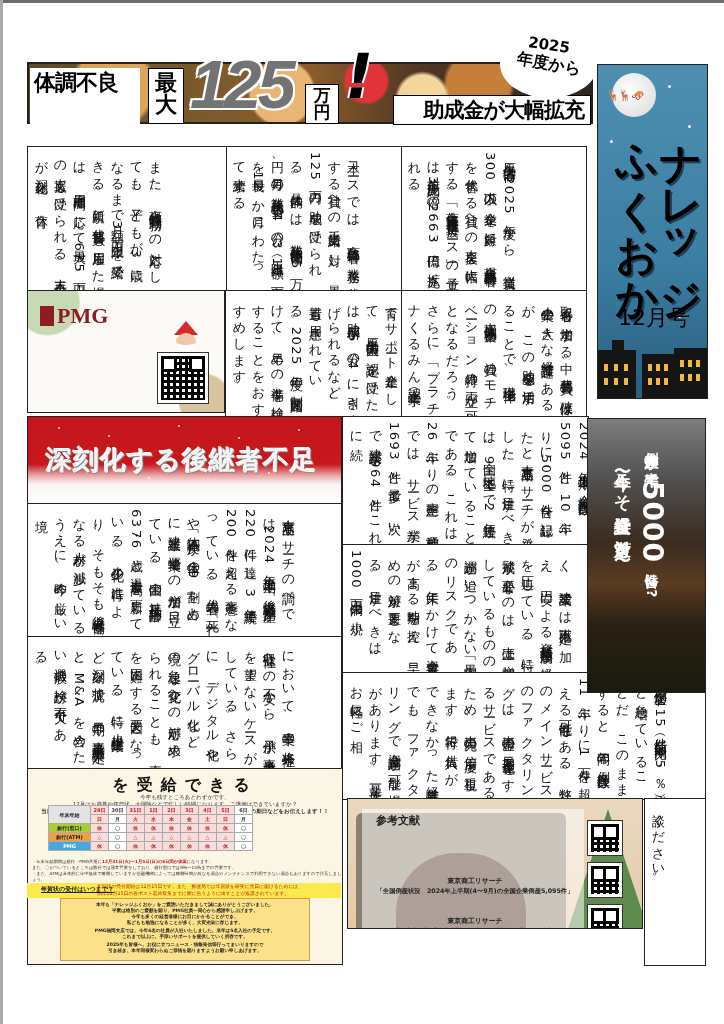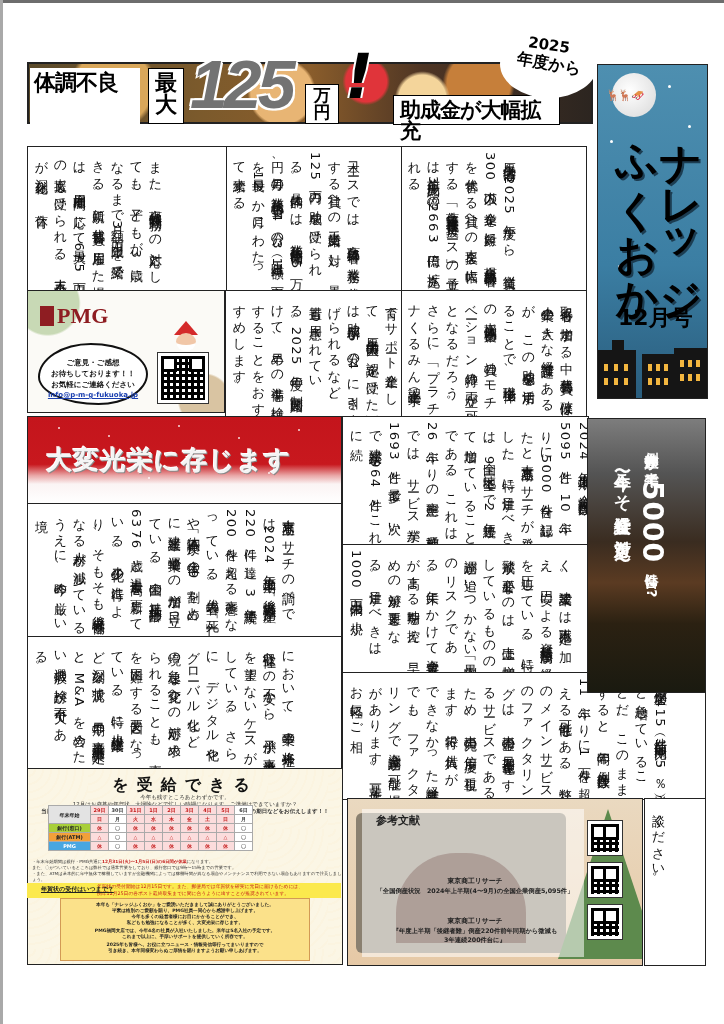--- a/index.html
+++ b/index.html
@@ -20,32 +20,32 @@
     border: 2px solid #222; }
   .hl-block { position: absolute; background: #fff; color: #000; font-weight: bold; line-height: 1; }
   .hl-left { left: 30px; top: 68px; width: 110px; height: 56px; font-size: 22px; padding: 4px 4px; letter-spacing: -1px; }
   .hl-left span { display: block; }
   .hl-max { left: 148px; top: 68px; width: 36px; height: 56px; font-size: 22px; text-align: center; padding-top: 3px; border: 1px solid #000; }
   .hl-max span { display: block; }
   .hl-big { left: 190px; top: 50px; font-size: 68px; background: transparent; color: #737373; font-style: italic; font-family: "Liberation Sans", sans-serif; letter-spacing: -4px; text-shadow: 2px 2px 0 #fff, -2px -2px 0 #fff, 2px -2px 0 #fff, -2px 2px 0 #fff; }
   .hl-man { left: 305px; top: 84px; width: 34px; height: 40px; font-size: 17px; text-align: center; padding-top: 2px; border: 1px solid #000; }
   .hl-man span { display: block; }
   .hl-excl { left: 345px; top: 46px; font-size: 62px; background: transparent; font-style: italic; color: #000; text-shadow: 2px 0 0 #fff, -2px 0 0 #fff; }
-  .hl-right { left: 393px; top: 95px; width: 167px; height: 30px; font-size: 21px; padding: 4px 6px; border: 1px solid #000; letter-spacing: -1px; }
+  .hl-right { left: 393px; top: 95px; width: 198px; height: 30px; font-size: 21px; padding: 4px 6px; border: 1px solid #000; letter-spacing: -1px; text-align: right; }
   .speech { position: absolute; left: 500px; top: 30px; width: 98px; height: 68px; background: #fff; border-radius: 50%; text-align: center; font-weight: bold; color: #000; }
   .speech .y { display: block; font-size: 15px; margin-top: 6px; transform: rotate(8deg); }
   .speech .f { display: block; font-size: 16px; transform: rotate(10deg); }
 
   
   .title-panel { position: absolute; left: 597px; top: 64px; width: 111px; height: 335px;
     background: linear-gradient(#4e8fb0, #3b7ea3 60%, #2a5d7d); border: 1px solid #222; overflow: hidden; }
   .moon { position: absolute; left: 14px; top: 8px; width: 44px; height: 44px; border-radius: 50%; background: radial-gradient(circle at 40% 40%, #ffffff, #d8d8d8); }
   .sleigh { position: absolute; left: 8px; top: 24px; font-size: 11px; color: #000; letter-spacing: -1px; }
   .title-text { position: absolute; left: 10px; top: 50px; width: 95px; height: 200px; writing-mode: vertical-rl; font-size: 42px; font-weight: bold; color: #000; text-shadow: 2px 2px 0 #1c3d52; line-height: 1.05; letter-spacing: -2px; }
-  .issue-label { position: absolute; left: 20px; top: 238px; font-size: 22px; font-weight: bold; color: #000; }
+  .issue-label { position: absolute; left: 20px; top: 238px; font-size: 22px; font-weight: normal; color: #000; }
   .buildings { position: absolute; left: 0; top: 275px; width: 111px; height: 60px; }
   .bld { position: absolute; bottom: 0; background: #151515; }
   .win { position: absolute; width: 4px; height: 7px; background: #f3b63f; }
   .snow { position: absolute; width: 3px; height: 3px; border-radius: 50%; background: #fff; }
 
   
   .col-box { position: absolute; border: 1.5px solid #222; background: #fff; }
   .vtext { writing-mode: vertical-rl; font-size: 13px; line-height: 19px; letter-spacing: 1.5px; color: #111; padding: 5px 4px; height: 100%; font-family: "DejaVu Sans", sans-serif; }
 
   
@@ -97,21 +97,21 @@
   .cal-table td.h-orange { background: #f2a03a; color: #222; }
   .cal-table td.h-blue { background: #48a6e1; color: #fff; }
   .cal-note { position: absolute; left: 4px; width: 310px; font-size: 4.3px; color: #333; line-height: 6px; }
   .cal-note .red { color: #c41b1b; font-weight: bold; }
   .nenga { position: absolute; left: 27px; top: 883px; width: 314px; height: 15px; background: #fbe94d; font-size: 4.8px; line-height: 6.5px; padding: 1px 4px 0 70px; color: #c41b1b; }
   .nenga .q { position: absolute; left: 14px; top: 3px; font-size: 6px; font-weight: bold; color: #222; text-decoration: underline; }
   .thanks { position: absolute; left: 60px; top: 898px; width: 250px; height: 63px; background: #fbe18a; border: 1px solid #d29a55; text-align: center; font-size: 4.6px; line-height: 6px; color: #222; padding-top: 3px; font-weight: bold; }
   .thanks p { margin-bottom: 2px; }
 
   
-  .refs { position: absolute; left: 347px; top: 798px; width: 296px; height: 168px; border: 1.5px solid #222; overflow: hidden;
+  .refs { position: absolute; left: 347px; top: 798px; width: 296px; height: 131px; border: 1.5px solid #222; overflow: hidden;
     background: linear-gradient(#ead9c0 0%, #e6c9a6 100%); }
   .fireplace { position: absolute; left: 8px; top: 14px; width: 210px; height: 140px; background: #8a8070; border-radius: 6px; }
   .fire-mouth { position: absolute; left: 40px; top: 40px; width: 130px; height: 90px; background: #4d2a1c; border-radius: 60px 60px 0 0; }
   .tree { position: absolute; left: 210px; top: 10px; width: 0; height: 0; border-left: 50px solid transparent; border-right: 50px solid transparent; border-bottom: 150px solid #5d8a4d; }
   .ref-overlay { position: absolute; left: 14px; top: 10px; width: 222px; height: 148px; background: rgba(255,255,255,0.55); }
   .ref-title { position: absolute; left: 28px; top: 14px; font-size: 11px; font-weight: bold; color: #222; }
   .ref-item { position: absolute; left: 14px; width: 226px; text-align: center; font-size: 6.3px; line-height: 9px; color: #222; font-weight: bold; }
   .ref-item .src { font-size: 6.8px; }
 
   .bottom-right-text { position: absolute; left: 644px; top: 798px; width: 62px; height: 168px; }
@@ -197,38 +197,32 @@
 
 <div class="pmg-box">
   <div class="pmg-logo">
     <div class="pmg-flag"></div>
     <span class="pmg-name">PMG</span>
   </div>
   <div class="santa">
       <div class="hat"></div>
       <div class="face"></div>
     </div>
-  <div class="cloud">
-    <div>ご意見・ご感想</div>
-    <div>お待ちしております！！</div>
-    <div>お気軽にご連絡ください</div>
-    <div class="mail">info@p-m-g-fukuoka.jp</div>
-  </div>
   <div class="qr" style="left:130px;top:62px;width:50px;height:50px;"></div>
 </div>
 
 <div class="red-banner">
   <div class="sparkle" style="left:30px;top:10px"></div>
   <div class="sparkle" style="left:80px;top:18px"></div>
   <div class="sparkle" style="left:150px;top:8px"></div>
   <div class="sparkle" style="left:210px;top:20px"></div>
   <div class="sparkle" style="left:270px;top:12px"></div>
   <div class="sparkle" style="left:120px;top:60px"></div>
   <div class="sparkle" style="left:240px;top:55px"></div>
-  <div class="title">大変光栄に存じます</div>
+  <div class="title">深刻化する後継者不足</div>
 </div>
 <div class="col-box" style="left:27px;top:503px;width:315px;height:135px;">
   <div class="vtext">東京商工リサーチの調べでは2024年度上半期の「後継者難」倒産が220件に達し、3年連続で200件を超える事態となっている。代表者の「死亡」や「体調不良」が全体の9割を占め、特に建設業と運輸業での増加が目立っている。全国の社長平均年齢は63・76歳と過去最高を更新している。少子化の進行により、そもそも後継者候補となる人材が減少しているうえに、昨今の厳しい経営環境</div>
 </div>
 <div class="col-box" style="left:27px;top:636px;width:315px;height:133px;">
   <div class="vtext">において、事業の将来性や収益性への不安から、子供が事業承継を望まないケースが増加している。さらに、デジタル化やグローバル化など、経営環境の急速な変化への対応が求められることも、事業承継を困難にする要因となっている。特に小規模企業ほど深刻な状況で、早期の事業承継計画策定と、M&amp;Aを含めた幅広い選択肢の検討が不可欠である。</div>
 </div>
 
 <div class="col-box" style="left:342px;top:416px;width:247px;height:130px;">
   <div class="vtext">2024年度上半期の企業倒産件数は5095件と、10年ぶりに5000件台を記録したと東京商工リサーチが発表した。特に注目すべきは、全国9地区全てで2年連続して増加していることである。これは26年ぶりの事態だ。業種別では、サービス業が1693件と最多で、次いで建設業が964件とこれに続</div>

